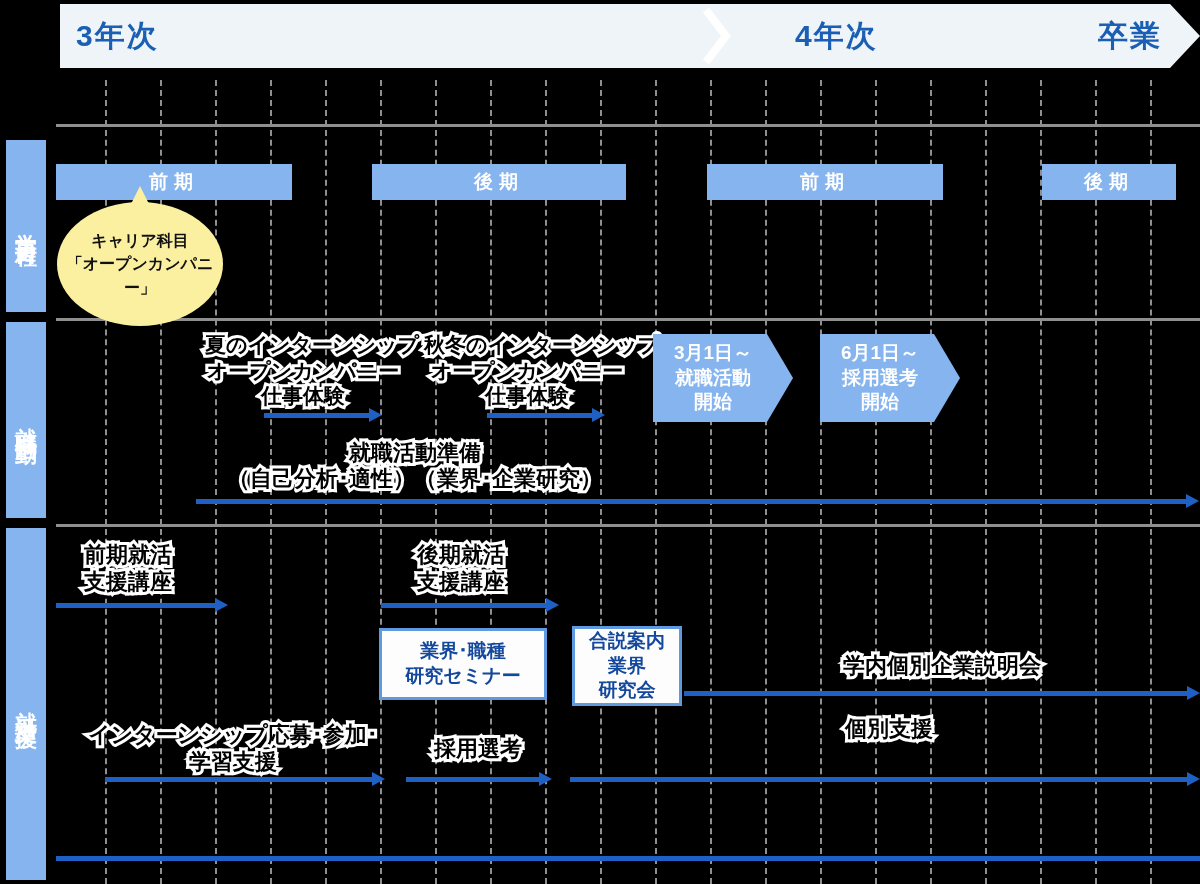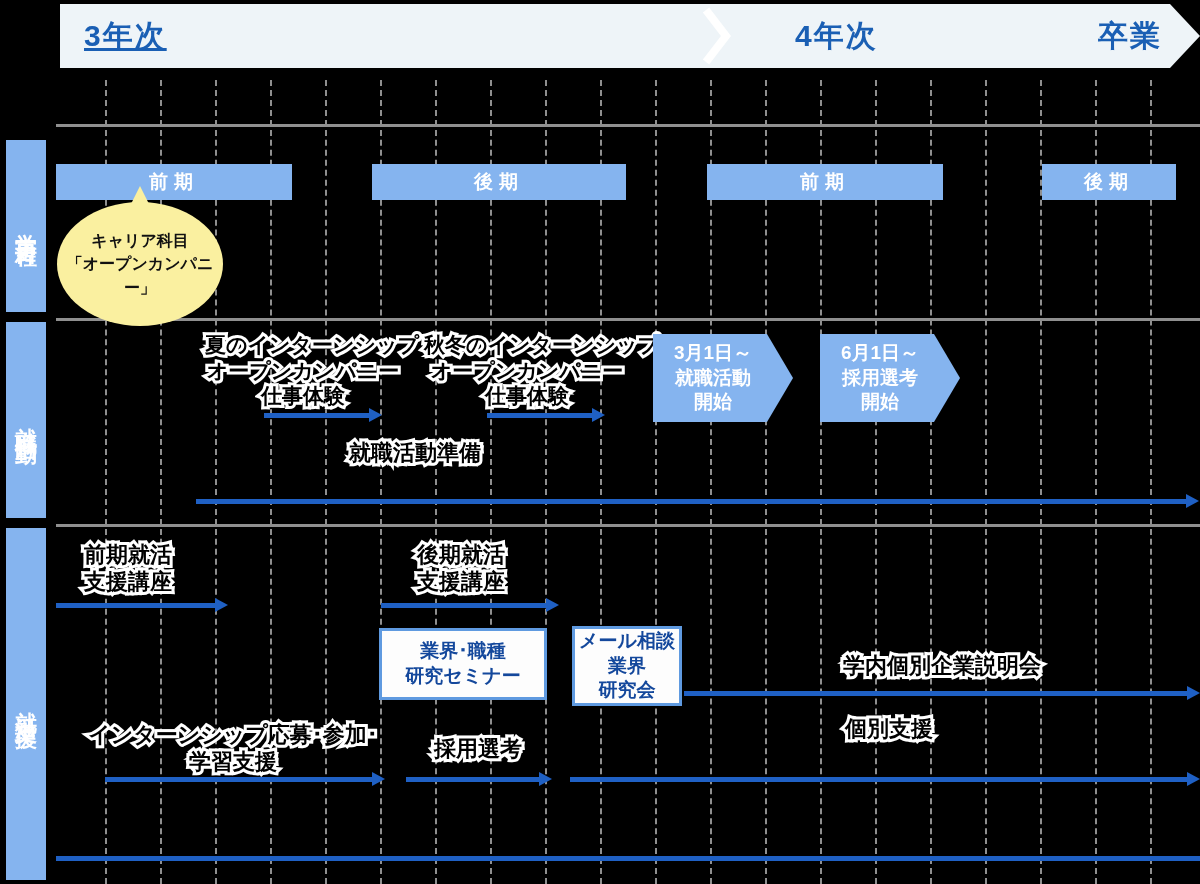--- a/index.html
+++ b/index.html
@@ -94,21 +94,21 @@
 <body>
 
 <div id="root">
 
   <div class="year-banner"></div>
   <div class="year-chevron" style="left:700px;">
     <svg width="36" height="64" viewBox="0 0 36 64">
         <path d="M6 6 L26 32 L6 58" fill="none" stroke="#ffffff" stroke-width="8" stroke-linecap="butt"></path>
       </svg>
   </div>
-  <div class="year-label" style="left:84px;text-decoration:underline;">3年次</div>
+  <div class="year-label" style="left:76px;">3年次</div>
   <div class="year-label" style="left:772px;margin-left:23px;">4年次</div>
   <div class="year-label" style="left:1098px;">卒業</div>
 
   <div class="vgrid" style="left:105px;"></div>
   <div class="vgrid" style="left:160px;"></div>
   <div class="vgrid" style="left:215px;"></div>
   <div class="vgrid" style="left:270px;"></div>
   <div class="vgrid" style="left:325px;"></div>
   <div class="vgrid" style="left:380px;"></div>
   <div class="vgrid" style="left:435px;"></div>
@@ -180,20 +180,21 @@
 就職活動
 開始</span>
   </div>
   <div class="penta" style="left:820px;top:334px;width:140px;height:88px;">
     <span style="white-space:pre;">6月1日～
 採用選考
 開始</span>
   </div>
 
   <div class="otext" style="left:330px;top:440px;width:170px;font-size:22px;">就職活動準備</div>
+  <div class="otext" style="left:228px;top:466px;width:374px;font-size:22px;">（自己分析･適性）（業界･企業研究）</div>
   <div class="arrow" style="left:196px;top:494px;width:1004px;">
     <div class="bar" style="width:990px;"></div>
       <div class="head" style="left:990px;"></div>
   </div>
 
   <div class="otext" style="left:67px;top:542px;width:122px;font-size:22px;">前期就活
 支援講座</div>
   <div class="arrow" style="left:56px;top:598px;width:172px;">
     <div class="bar" style="width:159px;"></div>
       <div class="head" style="left:159px;"></div>
@@ -204,21 +205,21 @@
   <div class="arrow" style="left:381px;top:598px;width:178px;">
     <div class="bar" style="width:165px;"></div>
       <div class="head" style="left:165px;"></div>
   </div>
 
   <div class="wbox" style="left:379px;top:628px;width:168px;height:72px;">
     <span style="white-space:pre;">業界･職種
 研究セミナー</span>
   </div>
   <div class="wbox" style="left:572px;top:626px;width:110px;height:80px;">
-    <span style="white-space:pre;">メール相談
+    <span style="white-space:pre;">合説案内
 業界
 研究会</span>
   </div>
 
   <div class="otext" style="left:832px;top:653px;width:220px;font-size:22px;">学内個別企業説明会</div>
   <div class="arrow" style="left:684px;top:686px;width:516px;">
     <div class="bar" style="width:503px;"></div>
       <div class="head" style="left:503px;"></div>
   </div>
 

